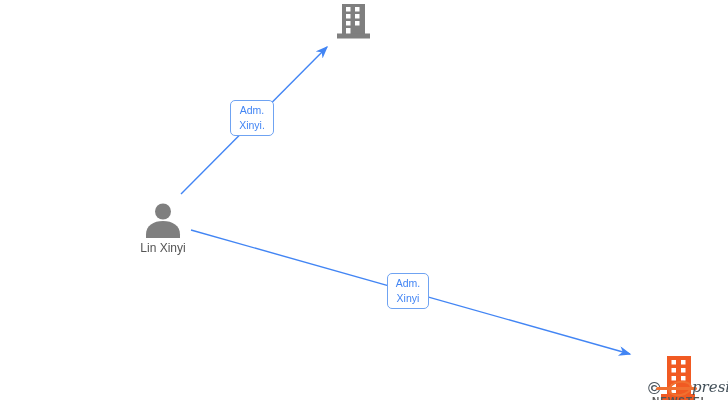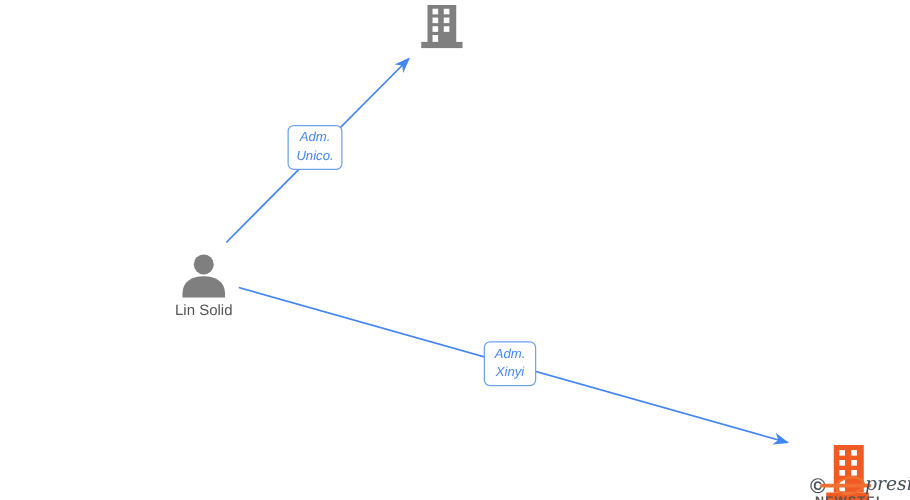--- a/index.html
+++ b/index.html
@@ -30,21 +30,20 @@
     position: absolute;
     background: #ffffff;
     border: 1px solid #6fa3f2;
     border-radius: 5px;
     color: #4285f4;
     font-size: 10.5px;
     line-height: 15px;
     text-align: center;
     box-sizing: border-box;
     padding-top: 2px;
-    font-style: italic;
   }
   .edge-label-solid { left: 230px; top: 100px; width: 44px; height: 36px; }
   .edge-label-unico { left: 387px; top: 273px; width: 42px; height: 36px; }
 
   .watermark { position: absolute; left: 0; top: 0; }
   .wm-copy {
     position: absolute; left: 648px; top: 380px;
     font-size: 17px; line-height: 17px;
     color: #4a545c; font-weight: bold;
   }
@@ -86,32 +85,32 @@
       <marker id="arw" markerWidth="11" markerHeight="9" refX="8" refY="3.5" orient="auto">
         <path d="M0,0 L9,3.5 L0,7 L2.6,3.5 Z" fill="#4285f4"></path>
       </marker>
     </defs>
     <line x1="181" y1="194" x2="327" y2="47" stroke="#4285f4" stroke-width="1.4" marker-end="url(#arw)"></line>
     <line x1="191" y1="230" x2="630" y2="354" stroke="#4285f4" stroke-width="1.4" marker-end="url(#arw)"></line>
   </svg>
 
   <div class="edge-label edge-label-solid">
     <div>Adm.</div>
-    <div>Unico.</div>
+    <div>Xinyi.</div>
   </div>
   <div class="edge-label edge-label-unico">
     <div>Adm.</div>
     <div>Xinyi</div>
   </div>
 
   <svg class="node-icon person-node" viewBox="0 0 36 36" xmlns="http://www.w3.org/2000/svg">
     <circle cx="18" cy="8.5" r="8" fill="#7f7f7f"></circle>
     <path d="M1,35 v-3.5 c0,-9 7.5,-13.5 17,-13.5 s17,4.5 17,13.5 V35 Z" fill="#7f7f7f"></path>
   </svg>
-  <div class="person-label">Lin Solid</div>
+  <div class="person-label">Lin Xinyi</div>
 
   <svg class="node-icon building-top" viewBox="0 0 38 35" xmlns="http://www.w3.org/2000/svg">
     <rect x="8" y="0" width="23" height="30" fill="#7f7f7f"></rect>
     <rect x="3" y="29.5" width="33" height="5" fill="#7f7f7f"></rect>
     <rect x="12" y="3" width="4.5" height="4.5" fill="#ffffff"></rect>
     <rect x="21" y="3" width="4.5" height="4.5" fill="#ffffff"></rect>
     <rect x="12" y="10" width="4.5" height="4.5" fill="#ffffff"></rect>
     <rect x="21" y="10" width="4.5" height="4.5" fill="#ffffff"></rect>
     <rect x="12" y="17" width="4.5" height="4.5" fill="#ffffff"></rect>
     <rect x="21" y="17" width="4.5" height="4.5" fill="#ffffff"></rect>

